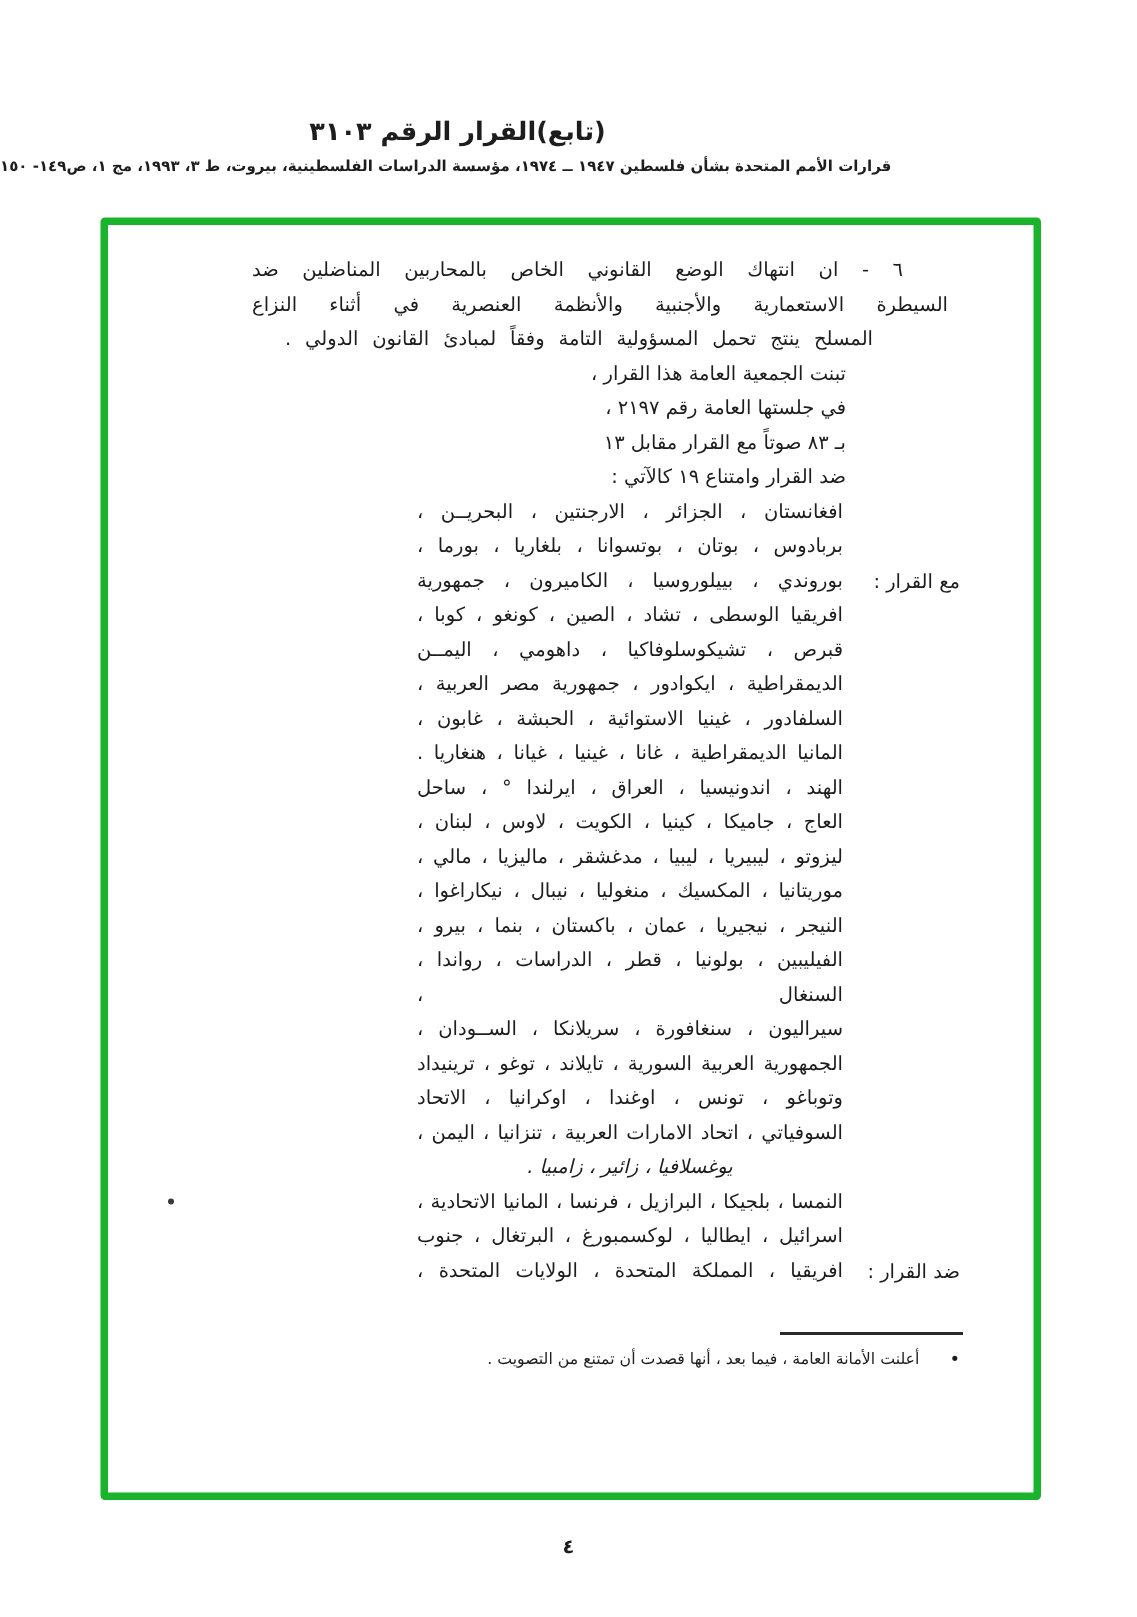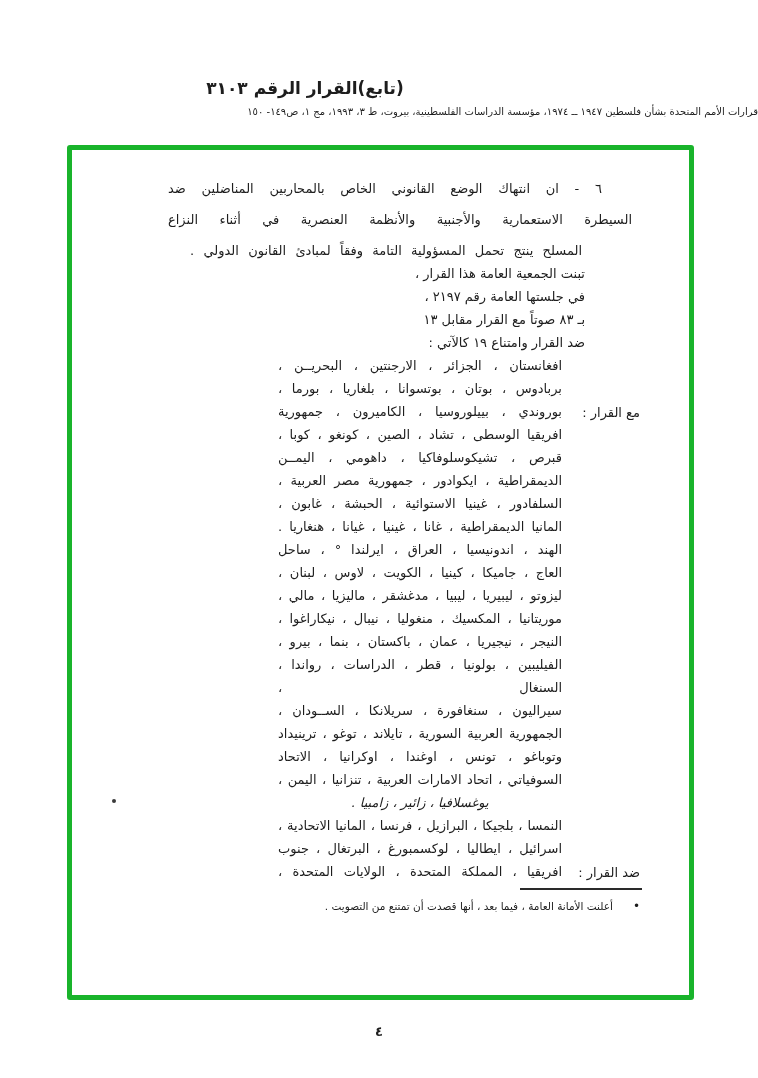--- a/index.html
+++ b/index.html
@@ -5,35 +5,35 @@
   html,body{margin:0;padding:0;}
   body{
     width:758px;height:1078px;position:relative;background:#ffffff;
     font-family:"DejaVu Sans",sans-serif;color:#1d1d1d;overflow:hidden;
   }
   .doc-title{
     position:absolute;top:78px;left:0;width:610px;text-align:center;
     direction:rtl;font-size:17px;font-weight:700;letter-spacing:.5px;
   }
   .doc-source{
-    position:absolute;top:106px;left:0;width:758px;text-align:right;
-    direction:rtl;font-size:10px;font-weight:400;
+    position:absolute;top:106px;left:0;width:758px;text-align:left;
+    direction:rtl;font-size:10px;font-weight:700;
   }
   .frame{
     position:absolute;left:67px;top:145px;width:617px;height:845px;
     border:5px solid #19b42b;border-radius:3px;background:transparent;
   }
   .content{
     position:absolute;top:169px;right:126px;width:464px;
     direction:rtl;text-align:right;font-size:13px;line-height:23px;
   }
-  .clause-line{text-align:justify;text-align-last:justify;margin-top:8px;}
+  .clause-line{text-align:justify;text-align-last:justify;}
   .clause-line.first{padding-right:30px;}
   .clause-line.last{padding-right:50px;padding-left:22px;}
-  .adoption{margin-left:0;margin-right:47px;}
+  .adoption{margin-left:0;margin-right:68px;}
   .adoption-line{text-align:right;}
   .vote-row{position:relative;}
   .vote-label{position:absolute;right:-8px;top:0;white-space:nowrap;margin-top:47px;}
   .vote-lines{margin-right:70px;width:292px;}
   .vline{text-align:justify;text-align-last:justify;margin-left:8px;}
   .vline.centered{text-align:center;text-align-last:center;font-style:italic;}
   .footnote-rule{
     position:absolute;left:520px;top:888px;width:122px;height:2px;background:#2a2a2a;
   }
   .footnote{

